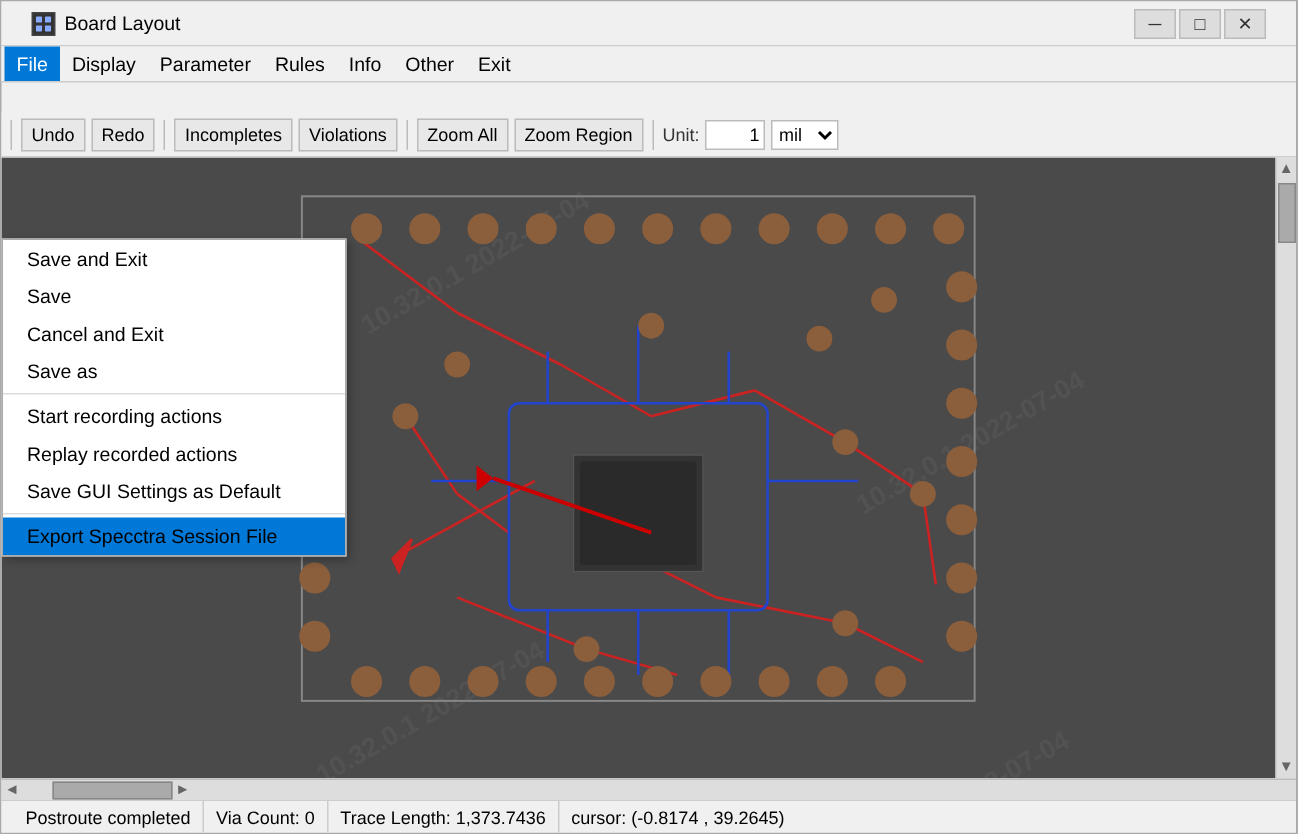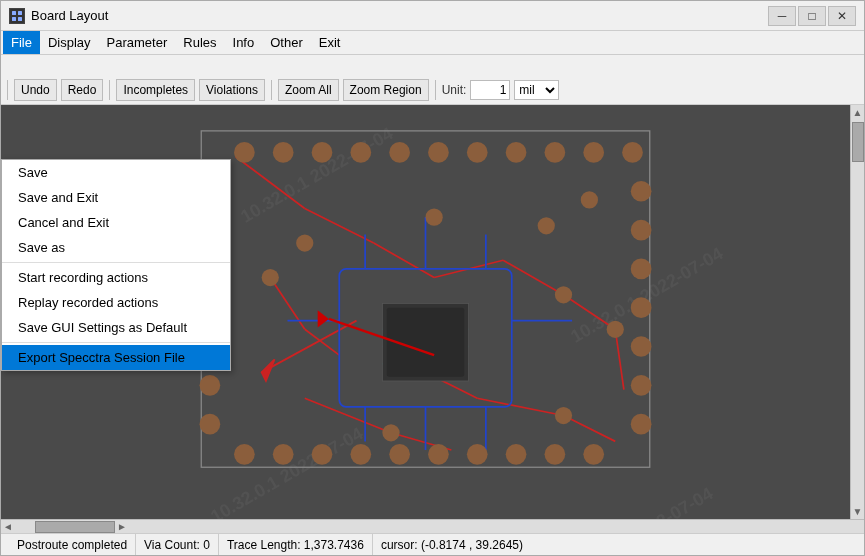--- a/index.html
+++ b/index.html
@@ -21,21 +21,21 @@
       flex-direction: column;
       background: #f0f0f0;
       border: 1px solid #aaa;
     }
 
     .title-bar {
       background: #f0f0f0;
       height: 30px;
       display: flex;
       align-items: center;
-      padding: 0 8px;
+      padding: 0 20px;
       border-bottom: 1px solid #ccc;
       user-select: none;
     }
 
     .title-bar-icon {
       width: 16px;
       height: 16px;
       margin-right: 6px;
       background: #444;
       display: flex;
@@ -426,22 +426,22 @@
         <rect x="290" y="230" width="100" height="90" fill="#333" stroke="#555" stroke-width="1"></rect>
         <rect x="295" y="235" width="90" height="80" fill="#2a2a2a" rx="3"></rect>
 
         <g fill="#cc0000">
           <polygon points="228,248 215,238 215,258"></polygon>
         </g>
         <line x1="228" y1="248" x2="350" y2="290" stroke="#cc0000" stroke-width="3"></line>
       </svg>
 
       <div class="dropdown-menu">
+        <div class="dropdown-item">Save and Exit</div>
         <div class="dropdown-item">Save</div>
-        <div class="dropdown-item">Save and Exit</div>
         <div class="dropdown-item">Cancel and Exit</div>
         <div class="dropdown-item">Save as</div>
         <div class="dropdown-separator"></div>
         <div class="dropdown-item">Start recording actions</div>
         <div class="dropdown-item">Replay recorded actions</div>
         <div class="dropdown-item">Save GUI Settings as Default</div>
         <div class="dropdown-separator"></div>
         <div class="dropdown-item highlighted">Export Specctra Session File</div>
       </div>
 

